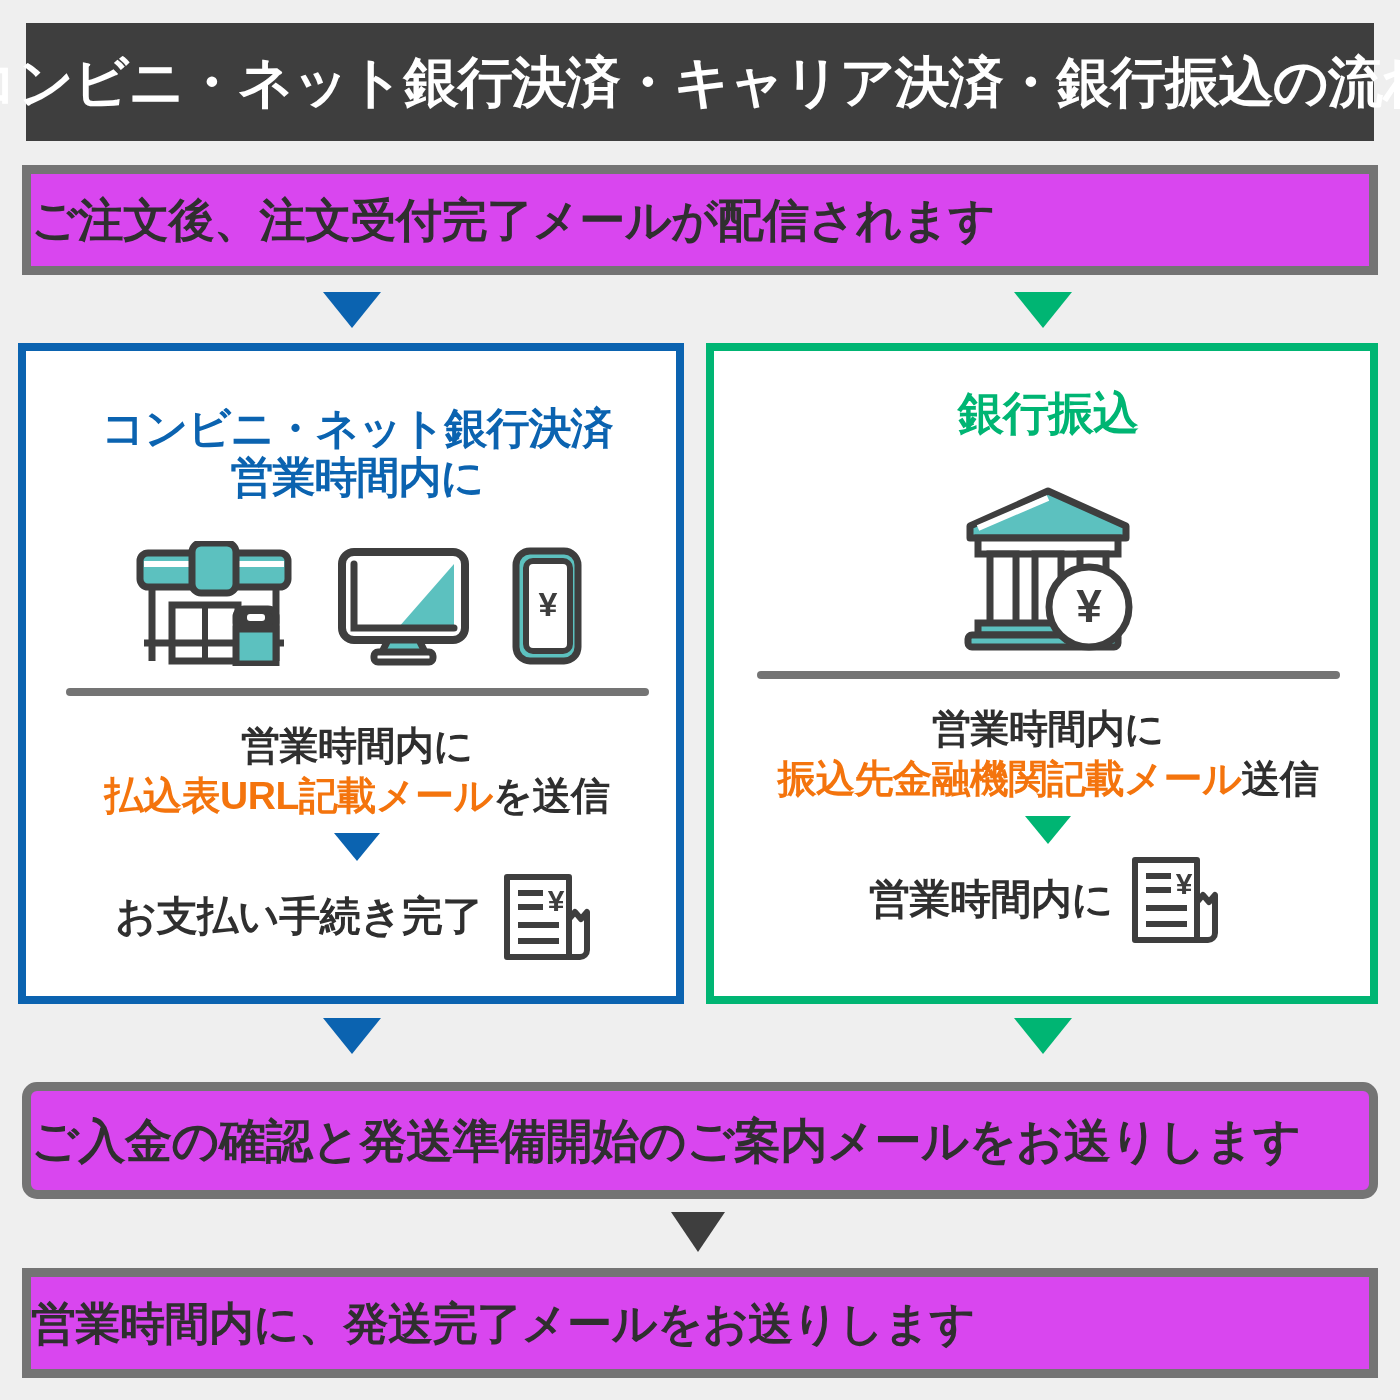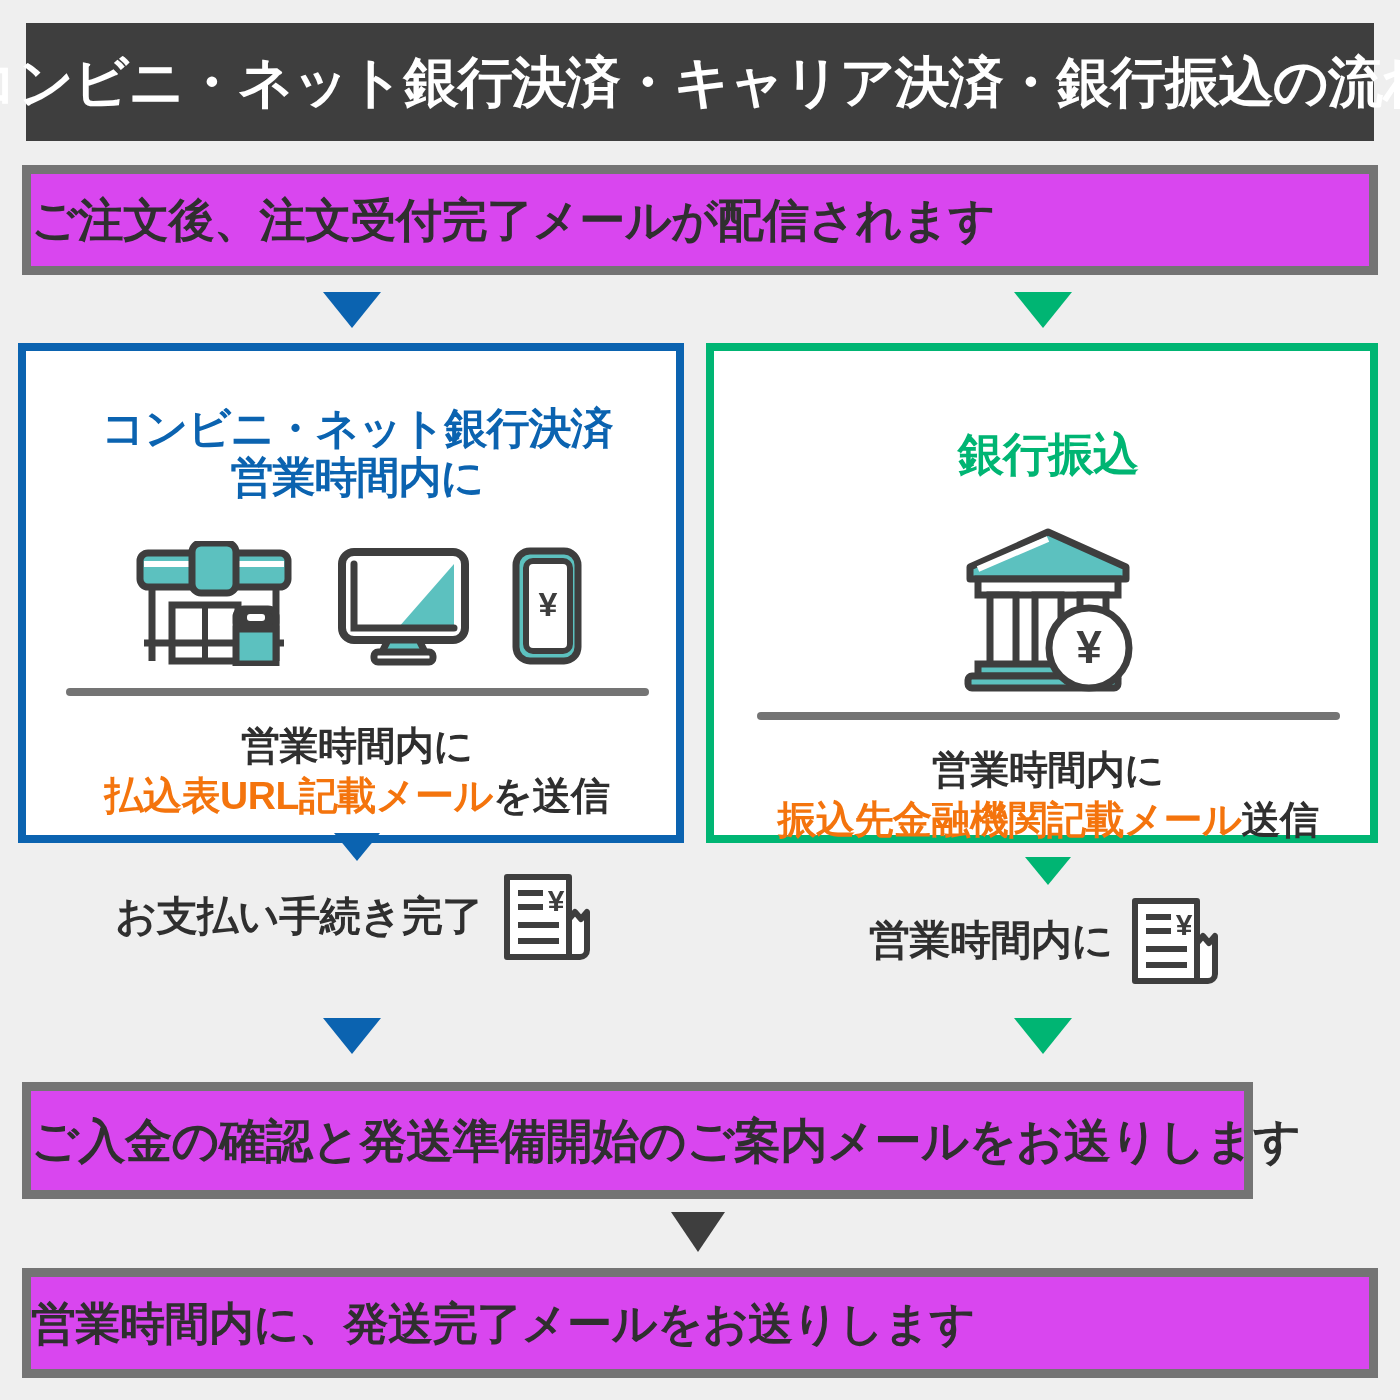--- a/index.html
+++ b/index.html
@@ -41,21 +41,21 @@
   }
   .banner-text {
     color: #2f2f2f;
     font-size: 46px;
     font-weight: bold;
     letter-spacing: -0.5px;
     white-space: nowrap;
     line-height: 1;
   }
   #banner-order  { left: 22px; top: 165px;  width: 1356px; height: 110px; }
-  #banner-confirm{ left: 22px; top: 1082px; width: 1231px; height: 117px; }
+  #banner-confirm{ left: 22px; top: 1082px; width: 1356px; height: 117px; border-radius: 15px; }
   #banner-ship   { left: 22px; top: 1268px; width: 1356px; height: 110px; }
   #banner-confirm .banner-text { font-size: 47px; }
   #banner-ship   .banner-text  { font-size: 45px; }
 
   
   .tri {
     width: 0; height: 0;
     border-left: 29px solid transparent;
     border-right: 29px solid transparent;
     border-top-width: 36px;
@@ -71,37 +71,37 @@
   #arrow-mid-right  { left: 1014px; top: 1018px; }
   #arrow-bottom     { left: 671px;  top: 1212px; }
   #arrow-bottom .tri{ border-left-width: 27px; border-right-width: 27px; border-top-width: 40px; }
 
   
   .panel {
     background: #ffffff;
     border-width: 8px;
     border-style: solid;
     top: 343px;
-    height: 500px;
+    height: 661px;
     padding-left: 12px;
   }
   #panel-konbini { left: 18px;  width: 666px; border-color: #0b63b0; }
   #panel-furikomi{ left: 706px; width: 672px; border-color: #00b573; }
 
   .panel-heading {
     text-align: center;
     font-weight: bold;
     font-size: 43px;
     line-height: 1.15;
     letter-spacing: -1px;
     margin: 0;
     white-space: nowrap;
   }
   #panel-konbini .panel-heading  { color: #0b63b0; margin-top: 53px; }
-  #panel-furikomi .panel-heading { color: #00b573; margin-top: 77px; font-size: 46px; }
+  #panel-furikomi .panel-heading { color: #00b573; margin-top: 36px; font-size: 46px; }
   .heading-line2 { display: block; }
 
   .icon-row {
     display: flex; align-items: flex-end; justify-content: center;
     gap: 36px;
   }
   #konbini-icons { margin-top: 38px; }
   #furikomi-icon { margin-top: 46px; display: flex; justify-content: center; }
 
   .divider {

